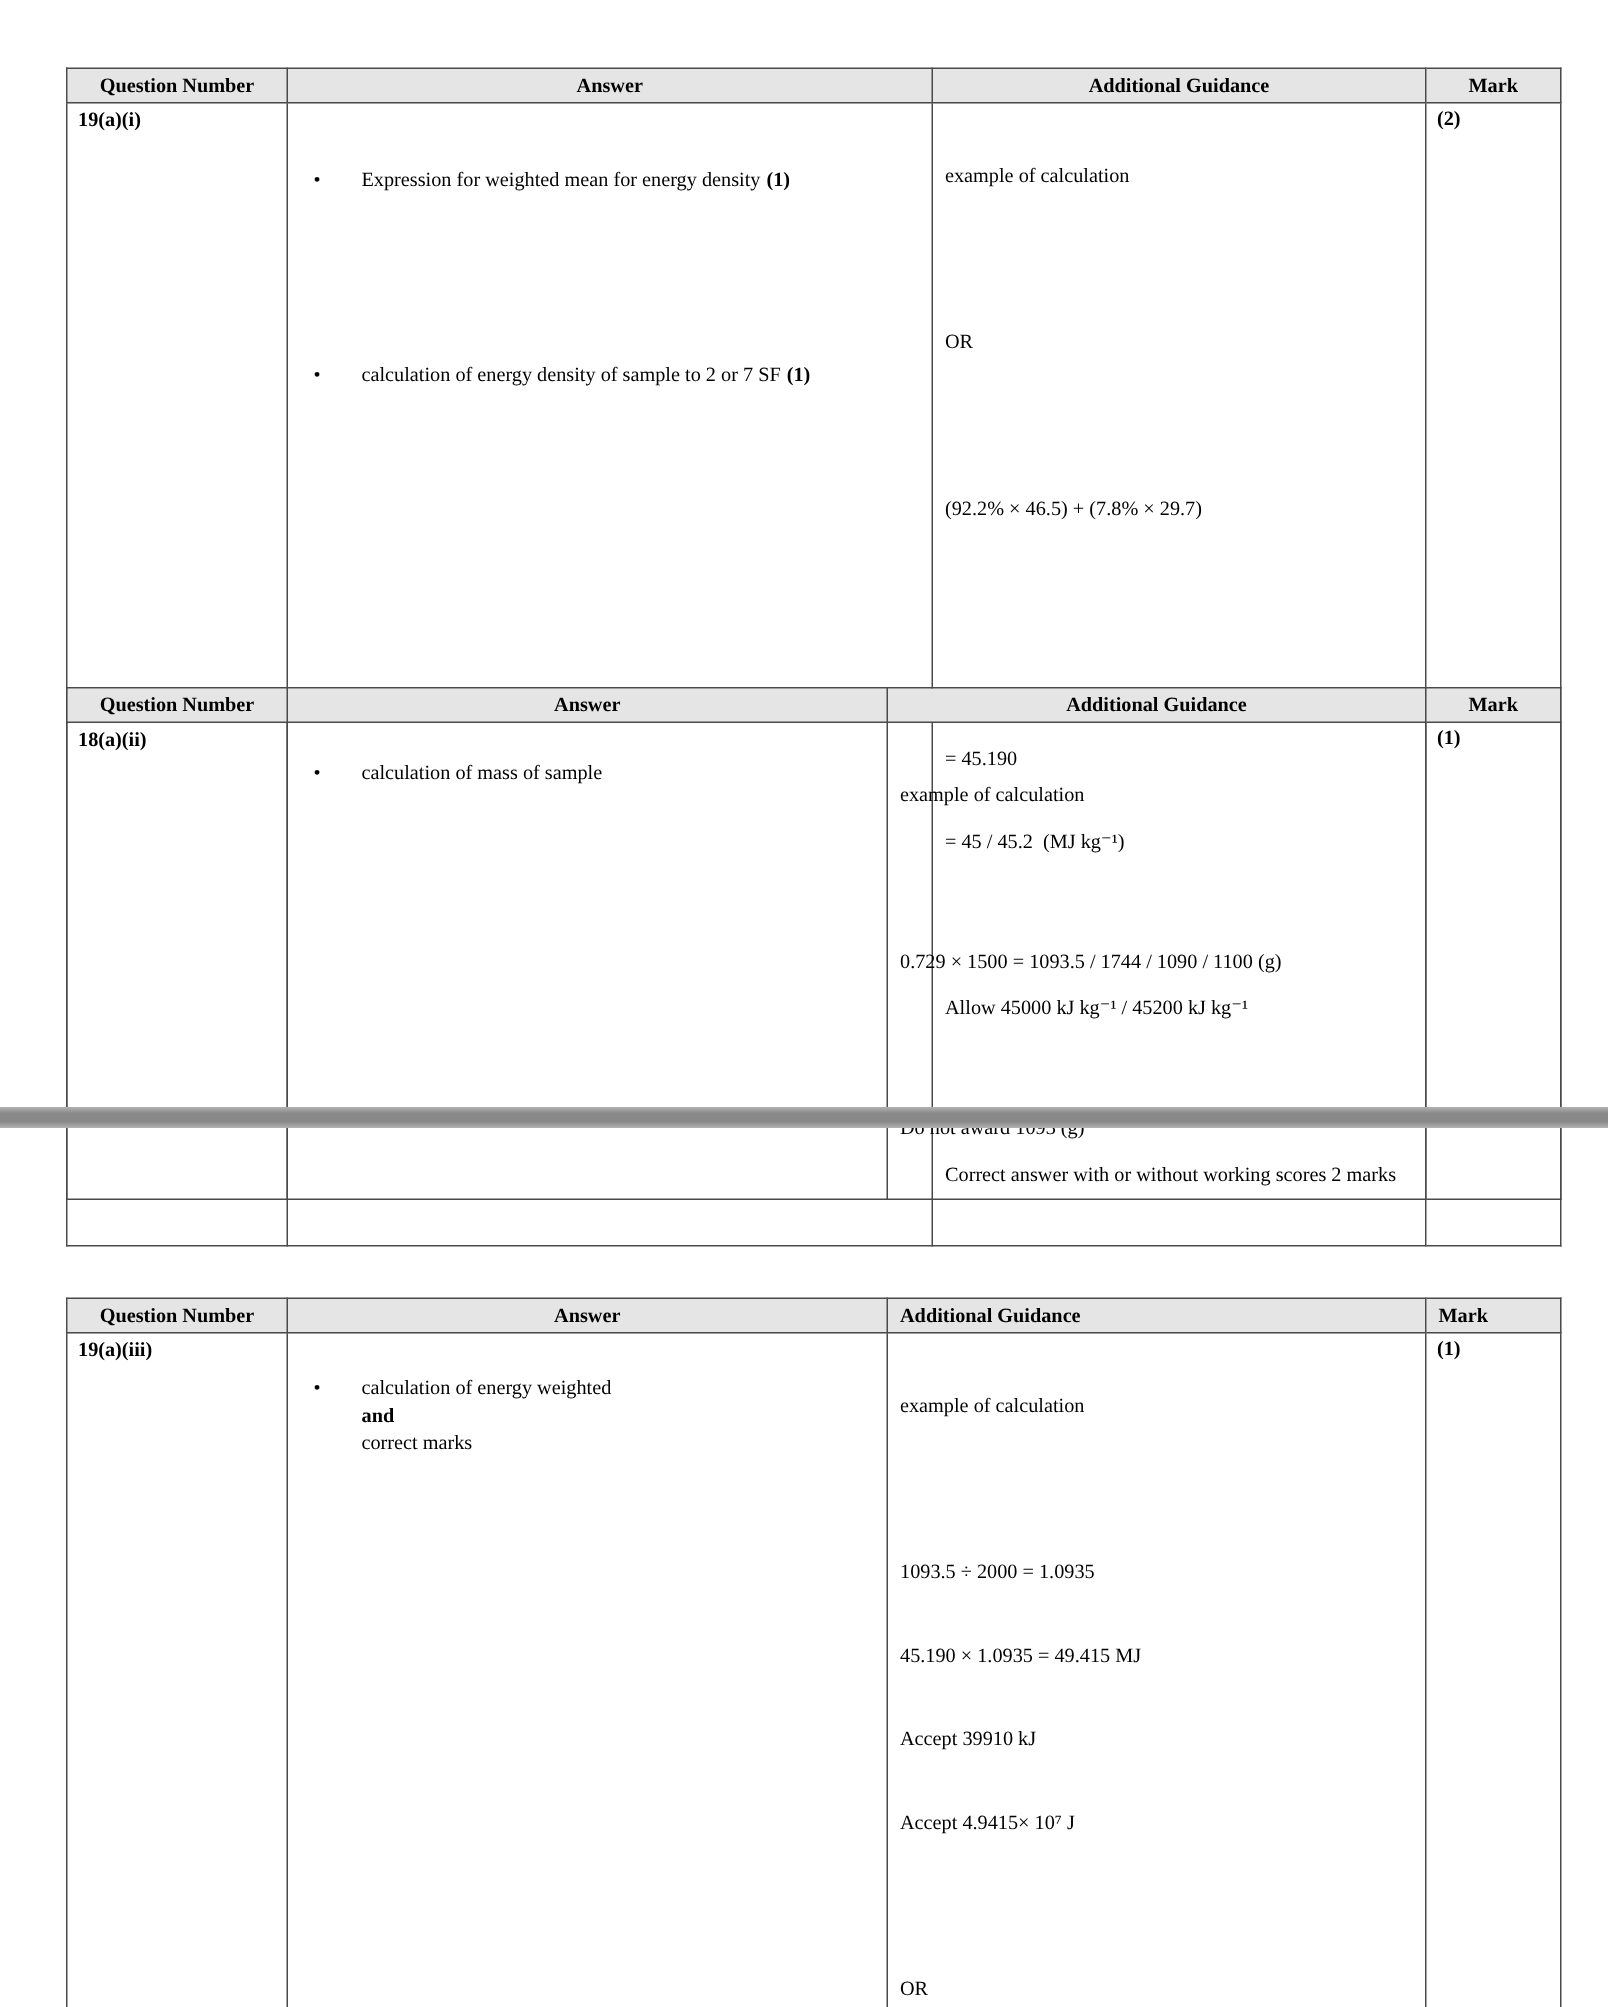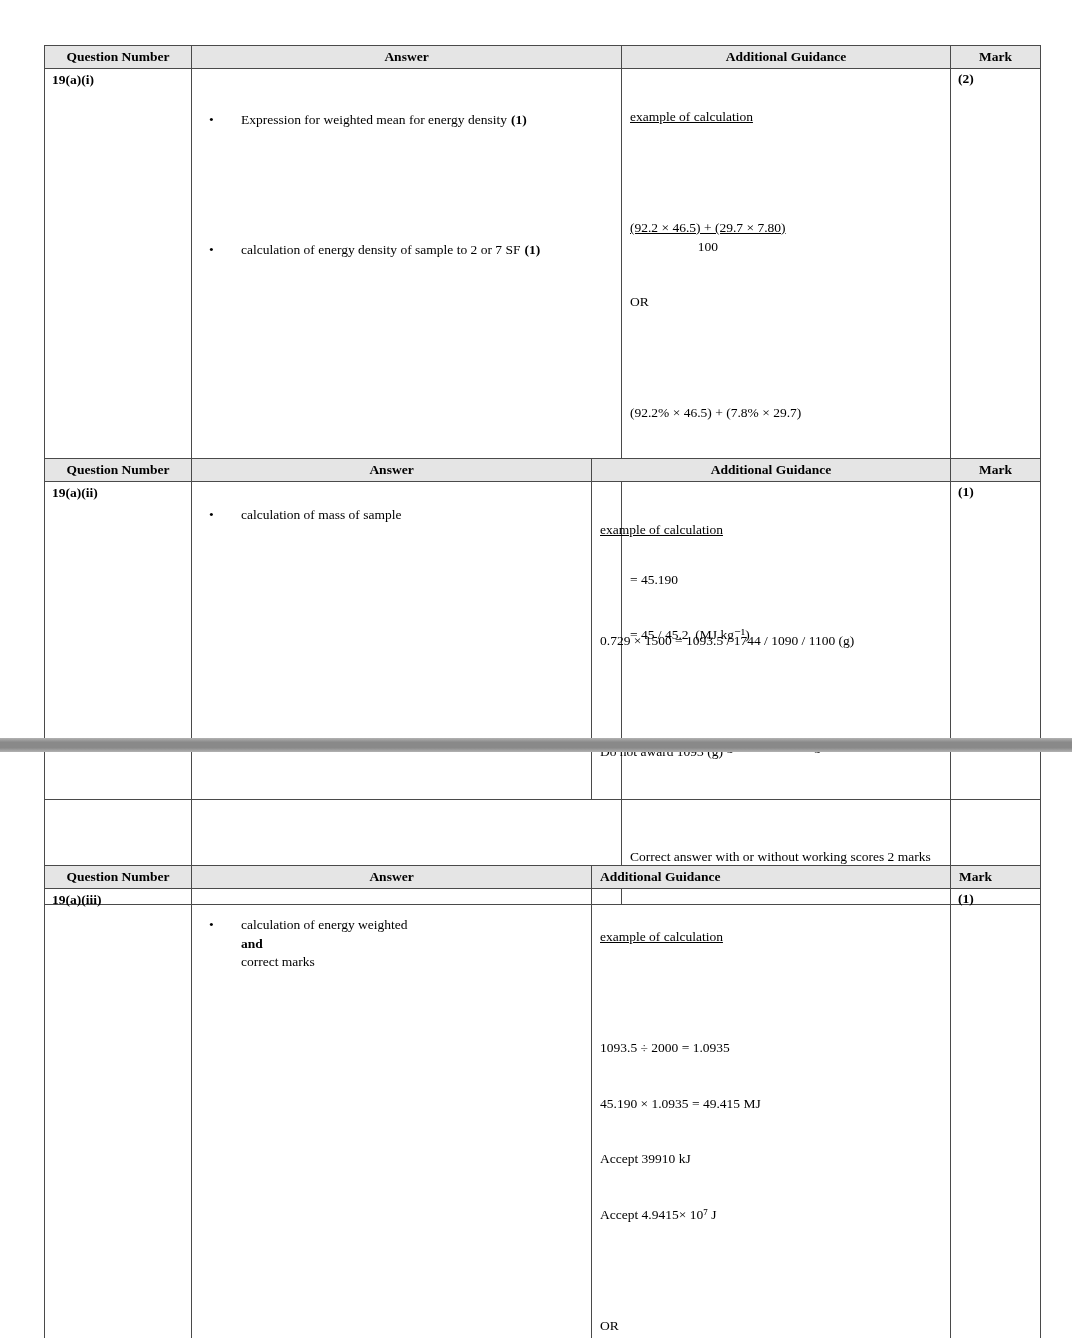--- a/index.html
+++ b/index.html
@@ -41,21 +41,21 @@
   .t2 tbody td { height: 95px; }
   .t3 tbody td { height: 412px; }
   .ans-item { display: flex; }
   .ans-item .bullet { flex: none; width: 49px; padding-left: 17px; }
   .item-mark { font-weight: bold; margin-left: 4px; }
   .t1 .item-1 { margin-top: 42px; }
   .t1 .item-2 { margin-top: 111px; }
   .t2 .item-1 { margin-top: 24px; }
   .t3 .item-1 { margin-top: 27px; }
   .gap { height: 18.5px; }
-  .u { text-decoration: underline; }
+  .u { }
   .bold { font-weight: bold; }
   .frac { display: table; }
   .frac .num { text-decoration: underline; }
   .frac .den { text-align: center; }
   .page-break-bar {
     position: absolute;
     left: 0;
     top: 738px;
     width: 1072px;
     height: 14px;
@@ -91,24 +91,20 @@
             <div><span>Expression for weighted mean for energy density</span><span class="item-mark">(1)</span></div>
           </div>
           <div class="ans-item item-2">
             <span class="bullet">•</span>
             <div><span>calculation of energy density of sample to 2 or 7 SF</span><span class="item-mark">(1)</span></div>
           </div>
         </td>
         <td class="ag">
           <div class="u">example of calculation</div>
           <div class="gap"></div>
-          <div class="frac">
-            <div class="num">(92.2 × 46.5) + (29.7 × 7.80)</div>
-            <div class="den">100</div>
-          </div>
           <div>OR</div>
           <div class="gap"></div>
           <div>(92.2% × 46.5) + (7.8% × 29.7)</div>
           <div class="gap"></div>
           <div class="gap"></div>
           <div>= 45.190</div>
           <div>= 45 / 45.2  (MJ kg⁻¹)</div>
           <div class="gap"></div>
           <div>Allow 45000 kJ kg⁻¹ / 45200 kJ kg⁻¹</div>
           <div class="gap"></div>
@@ -129,21 +125,21 @@
     <thead>
       <tr>
         <th class="th-qn">Question Number</th>
         <th class="th-ans">Answer</th>
         <th class="th-ag">Additional Guidance</th>
         <th class="th-mark">Mark</th>
       </tr>
     </thead>
     <tbody>
       <tr>
-        <td class="qn">19(a)(ii)</td>
+        <td class="qn">18(a)(ii)</td>
         <td class="ans">
           <div class="ans-item item-1">
             <span class="bullet">•</span>
             <div><span>calculation of mass of sample</span></div>
           </div>
         </td>
         <td class="ag">
           <div class="u">example of calculation</div>
           <div class="gap"></div>
           <div>0.729 × 1500 = 1093.5 / 1744 / 1090 / 1100 (g)</div>

